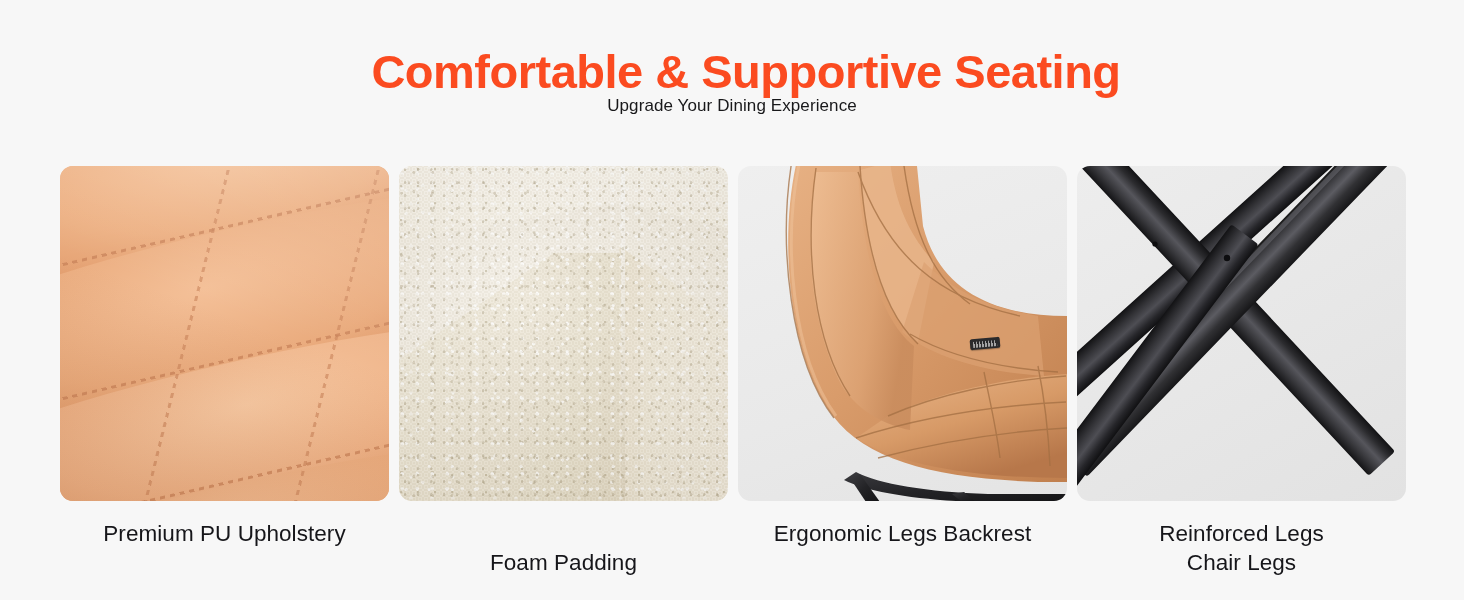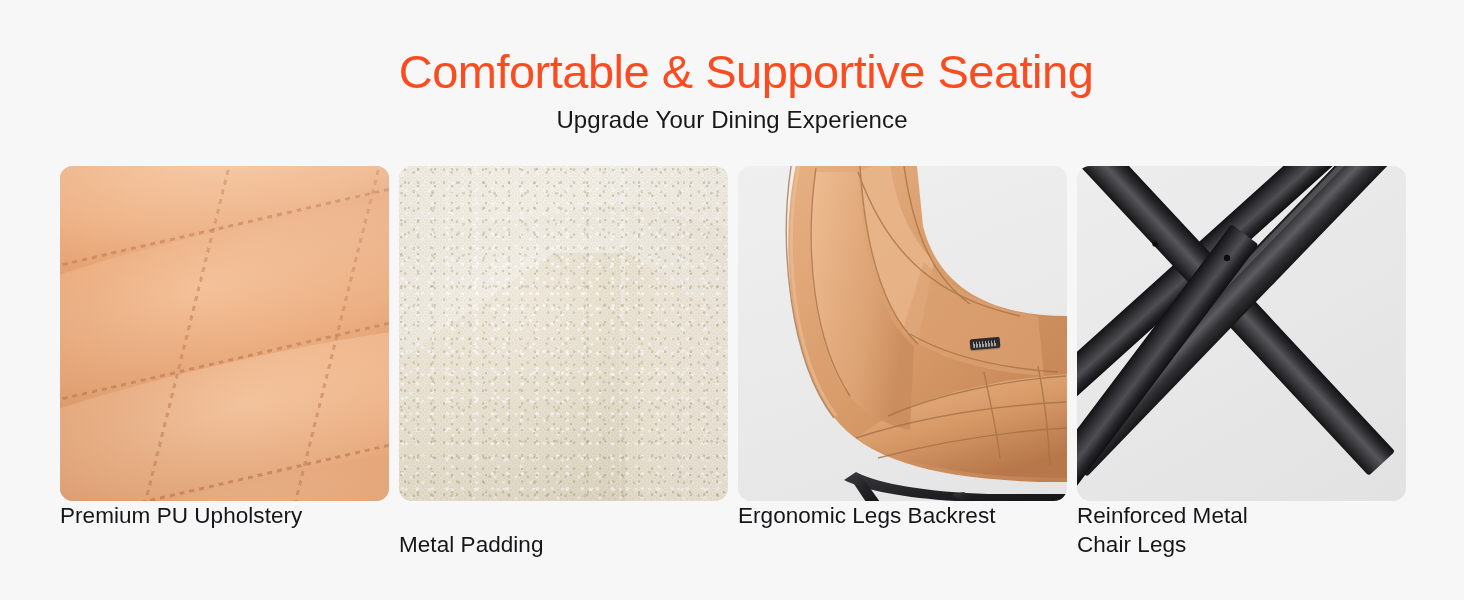--- a/index.html
+++ b/index.html
@@ -8,30 +8,30 @@
     background:#F7F7F7;
     font-family:"Liberation Sans", sans-serif;
     overflow:hidden;
     position:relative;
   }
 
   
   .header { width:100%; padding-top:48px; text-align:center; }
   .headline {
     font-size:47px;
-    font-weight:400;
+    font-weight:700;
     letter-spacing:-0.5px;
     line-height:1.0;
     color:#FB4B20;
     white-space:nowrap;
     margin-left:28px;
   }
   .subhead {
-    margin-top:11px;
-    font-size:24px;
+    margin-top:1px;
+    font-size:17px;
     font-weight:400;
     color:#18181A;
     letter-spacing:0.1px;
   }
 
   
   .features {
     position:absolute;
     top:166px;
     left:60px;
@@ -44,21 +44,22 @@
   .thumb {
     width:329px;
     height:335px;
     border-radius:13px;
     overflow:hidden;
     position:relative;
     background:#ECECEC;
   }
 
   .caption {
-    text-align:left;
+    margin-top:18px;
+    text-align:center;
     font-size:22.5px;
     line-height:29px;
     color:#16161A;
     letter-spacing:0.05px;
   }
 
   
   .pu {
     background:
       radial-gradient(120% 90% at 18% 10%, #F3BD93 0%, rgba(243,189,147,0) 55%),
@@ -207,21 +208,21 @@
       <div class="face-front"></div>
       <div class="face-right"></div>
       <div class="face-top"></div>
       <div class="edge"></div>
       <div class="pores"></div>
       <div class="grain"></div>
       <div class="vig"></div>
     </div>
     <div class="caption">
       <br>
-      <span>Metal Padding</span>
+      <span>Foam Padding</span>
     </div>
   </div>
 
   <div class="feature">
     <div class="thumb chair">
       <svg viewBox="0 0 329 335" preserveAspectRatio="none">
         <defs>
           <linearGradient id="lea" x1="0" y1="0" x2="1" y2="1">
             <stop offset="0" stop-color="#E7B184"></stop>
             <stop offset="45%" stop-color="#D99C6B"></stop>
@@ -319,18 +320,18 @@
 
         <g transform="rotate(37 60 250)">
           <rect x="20" y="40" width="34" height="330" fill="url(#bar3)" rx="3"></rect>
         </g>
 
         <circle cx="150" cy="92" r="3.2" fill="#0D0D0F"></circle>
         <circle cx="78" cy="78" r="2.6" fill="#0D0D0F"></circle>
       </svg>
     </div>
     <div class="caption">
-      <span>Reinforced Metal</span><br>
+      <span>Reinforced Legs</span><br>
       <span>Chair Legs</span>
     </div>
   </div>
 
 </div>
 
 </body></html>

